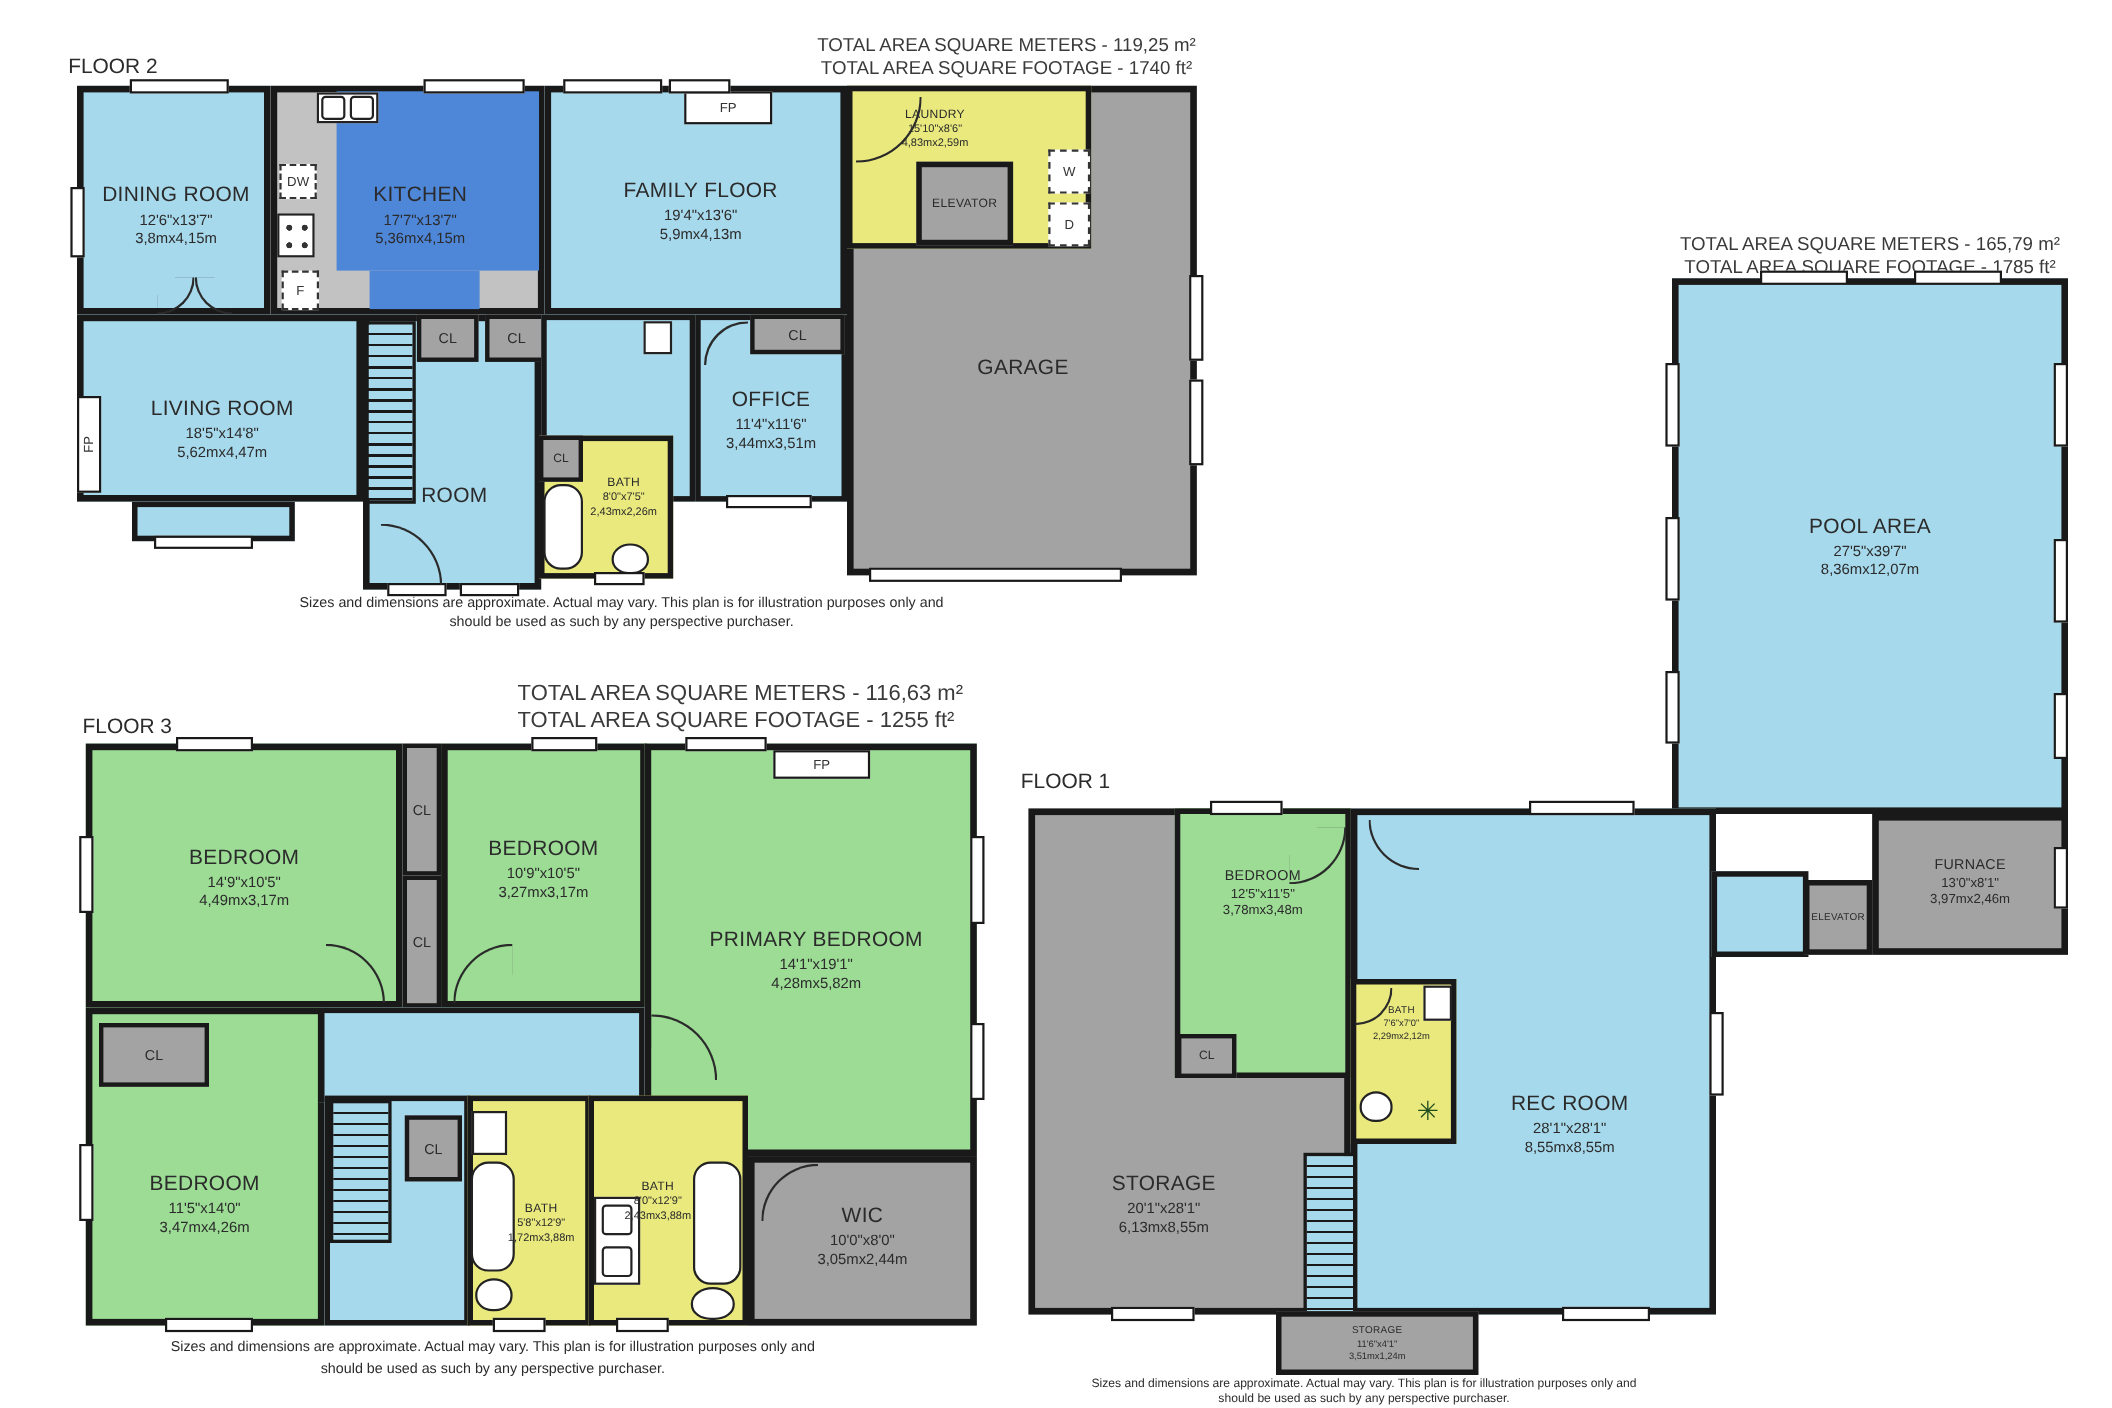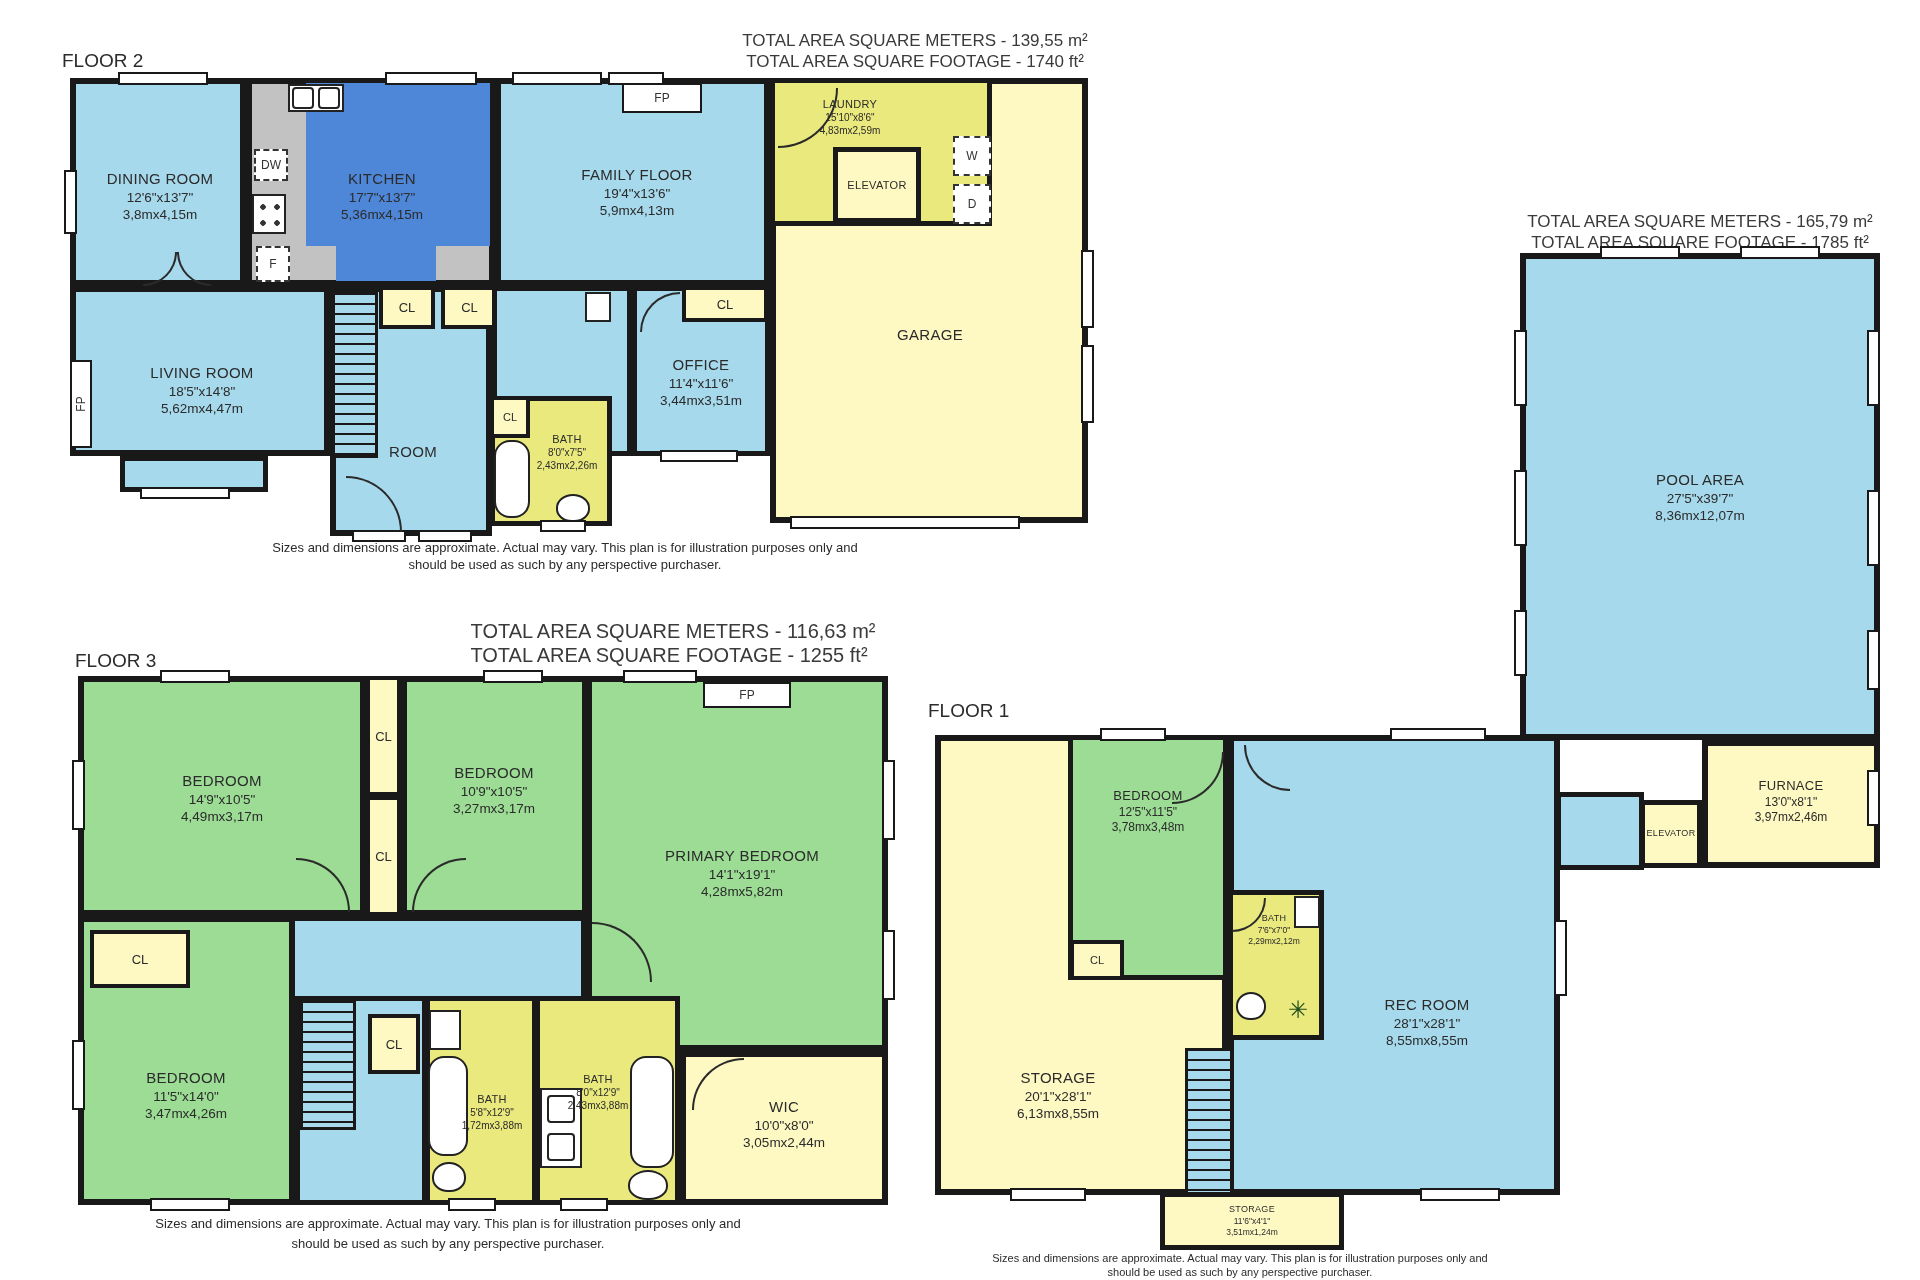--- a/index.html
+++ b/index.html
@@ -2,26 +2,26 @@
 <html><head>
 <meta charset="utf-8">
 <style>
   html,body{margin:0;padding:0;background:#ffffff;}
   #canvas{position:relative;width:1920px;height:1280px;background:#fff;overflow:hidden;
           font-family:"Liberation Sans", sans-serif;color:#2d2d2d;}
   .room{position:absolute;box-sizing:border-box;border:5px solid #191919;}
   .thick{border-width:6px;}
   .c-blue{background:#a7d9ec}
   .c-green{background:#9cdc95}
-  .c-pink{background:#fef9c3}
+  .c-pink{background:#a3a3a3}
   .c-yellow{background:#eae97e}
   .c-gray{background:#c2c2c2}
   .lbl{position:absolute;transform:translate(-50%,-50%);text-align:center;line-height:1.3;
        white-space:nowrap;color:#2b2b2b;}
-  .lbl .n{font-size:15px;letter-spacing:.3px;}
+  .lbl .n{font-size:19px;letter-spacing:.3px;}
   .lbl .d{font-size:13.5px;}
   .lbl.sm .n{font-size:11px}.lbl.sm .d{font-size:10px}
   .lbl.xs .n{font-size:9px}.lbl.xs .d{font-size:8.5px}
   .lbl.md .n{font-size:13px}.lbl.md .d{font-size:12px}
   .cl{display:flex;align-items:center;justify-content:center;font-size:13px;color:#2b2b2b;border-width:4px;}
   .cl.tiny{font-size:11px;}
   .floor-tag{position:absolute;font-size:19px;color:#2b2b2b;}
   .totals{position:absolute;transform:translate(-50%,-50%);font-size:17px;color:#3a3a3a;white-space:nowrap;}
   .totals.big{font-size:20px;}
   .disc{position:absolute;transform:translate(-50%,0);font-size:13px;color:#2b2b2b;text-align:center;white-space:nowrap;}
@@ -52,21 +52,21 @@
                      radial-gradient(circle at 23px 11px,#333 2.5px,transparent 3px),
                      radial-gradient(circle at 9px 27px,#333 2.5px,transparent 3px),
                      radial-gradient(circle at 23px 27px,#333 2.5px,transparent 3px);}
   .plant{position:absolute;font-size:24px;color:#1e4d1e;}
 </style>
 </head>
 <body>
 
 <div id="canvas">
 
-  <div class="totals" style="left:915px;top:41px">TOTAL AREA SQUARE METERS - 139,55 m²</div>
+  <div class="totals" style="left:915px;top:41px">TOTAL AREA SQUARE METERS - 119,25 m²</div>
   <div class="totals" style="left:915px;top:62px">TOTAL AREA SQUARE FOOTAGE  - 1740 ft²</div>
   <div class="floor-tag" style="left:62px;top:50px">FLOOR 2</div>
 
   <div class="room c-pink thick" style="left:770px;top:78px;width:318px;height:445px"></div>
   <div class="room c-yellow" style="left:770px;top:78px;width:222px;height:148px"></div>
   <div class="room c-pink" style="left:833px;top:147px;width:88px;height:76px"></div>
   <div class="appl" style="left:953px;top:136px;width:38px;height:40px">W</div>
   <div class="appl" style="left:953px;top:184px;width:38px;height:40px">D</div>
 
   <div class="room c-blue thick" style="left:70px;top:78px;width:176px;height:208px"></div>

